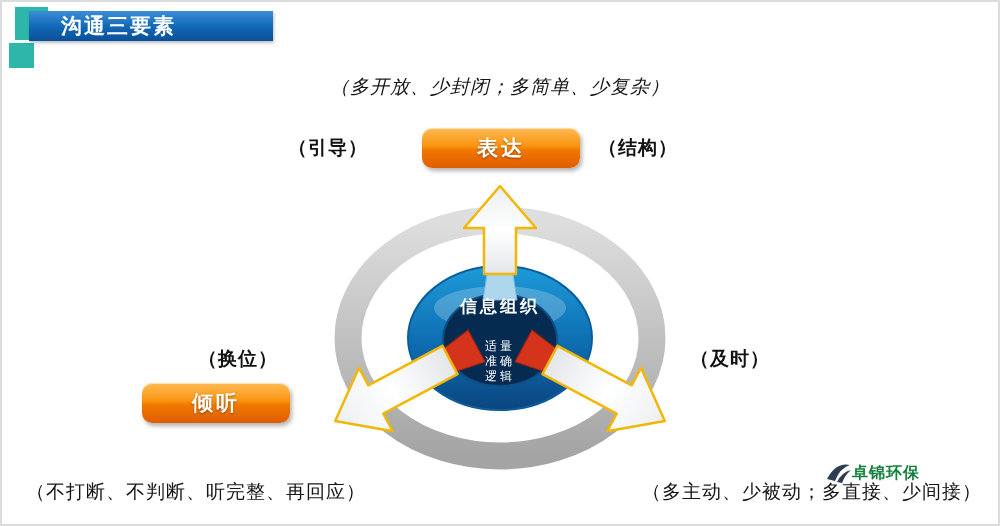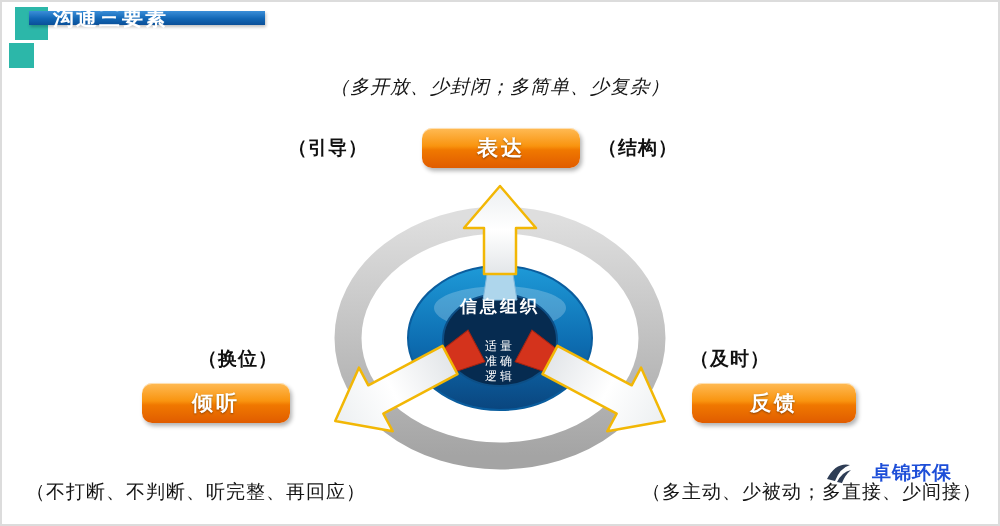--- a/index.html
+++ b/index.html
@@ -5,23 +5,23 @@
   html,body{margin:0;padding:0;background:#f2f2f2;}
   #slide{
     position:relative;width:996px;height:522px;background:#ffffff;
     border:2px solid #dcdcdc;overflow:hidden;
     font-family:"Liberation Sans","DejaVu Sans",sans-serif;color:#1a1a1a;
   }
   
   .teal-sq-top{position:absolute;left:13px;top:5px;width:33px;height:33px;background:#2cb7a9;}
   .teal-sq-bottom{position:absolute;left:7px;top:41px;width:25px;height:25px;background:#2cb7a9;}
   .title-bar{
-    position:absolute;left:27px;top:9px;width:212px;height:14px;
+    position:absolute;left:27px;top:9px;width:212px;height:30px;
     background:linear-gradient(180deg,#3a8ed8 0%,#1166b5 55%,#0a4f98 100%);
-    display:flex;align-items:center;padding-left:24px;
+    display:flex;align-items:center;padding-left:32px;
     color:#fff;font-size:21px;font-weight:bold;letter-spacing:2px;
     box-shadow:1px 2px 3px rgba(0,0,0,.25);
   }
   
   .note{position:absolute;font-size:19px;font-weight:500;color:#151515;letter-spacing:1px;}
   .note-top{left:0;top:72px;width:996px;text-align:center;font-style:italic;}
   .note-bl{left:24px;top:477px;}
   .note-br{left:640px;top:477px;}
   .ann{position:absolute;font-size:19px;font-weight:bold;color:#111;letter-spacing:1px;}
   .ann-guide{left:286px;top:133px;}
@@ -43,22 +43,22 @@
   #diagram-svg{position:absolute;left:0;top:0;z-index:1;}
   
   .hub-text{
     position:absolute;left:440px;top:293px;width:116px;text-align:center;
     color:#fff;z-index:2;
   }
   .hub-title{font-size:17px;font-weight:bold;letter-spacing:3px;margin-bottom:21px;}
   .hub-line{font-size:12px;line-height:15px;letter-spacing:3px;}
   
   .watermark{
-    position:absolute;left:824px;top:458px;display:flex;align-items:center;gap:20px;
-    color:#1d4ed8;font-size:19px;font-weight:bold;z-index:5;letter-spacing:1px;
+    position:absolute;left:824px;top:458px;display:flex;align-items:center;gap:0;
+    color:#15803d;font-size:16px;font-weight:bold;z-index:5;letter-spacing:1px;
   }
   .page-num{position:absolute;left:948px;top:482px;font-size:13px;color:#8a8a8a;z-index:6;}
 </style>
 </head>
 <body>
 
 <div id="slide">
 
   <div class="teal-sq-top"></div>
   <div class="teal-sq-bottom"></div>
@@ -117,21 +117,20 @@
 
   <div class="hub-text">
     <div class="hub-title">信息组织</div>
     <div class="hub-line">适量</div>
     <div class="hub-line">准确</div>
     <div class="hub-line">逻辑</div>
   </div>
 
   <div class="node-btn btn-express">表达</div>
   <div class="node-btn btn-listen">倾听</div>
-  <div class="node-btn btn-feedback">反馈</div>
 
   <div class="watermark">
     <svg width="26" height="26" viewBox="0 0 26 26">
       <path d="M1 19 Q10 2 24 5 Q14 8 9 21 Z" fill="#2e3d55"></path>
       <path d="M11 22 Q16 12 25 10 Q19 15 16 23 Z" fill="#2e3d55"></path>
     </svg>
     <span>卓锦环保</span>
   </div>
   <div class="page-num">3</div>
 

